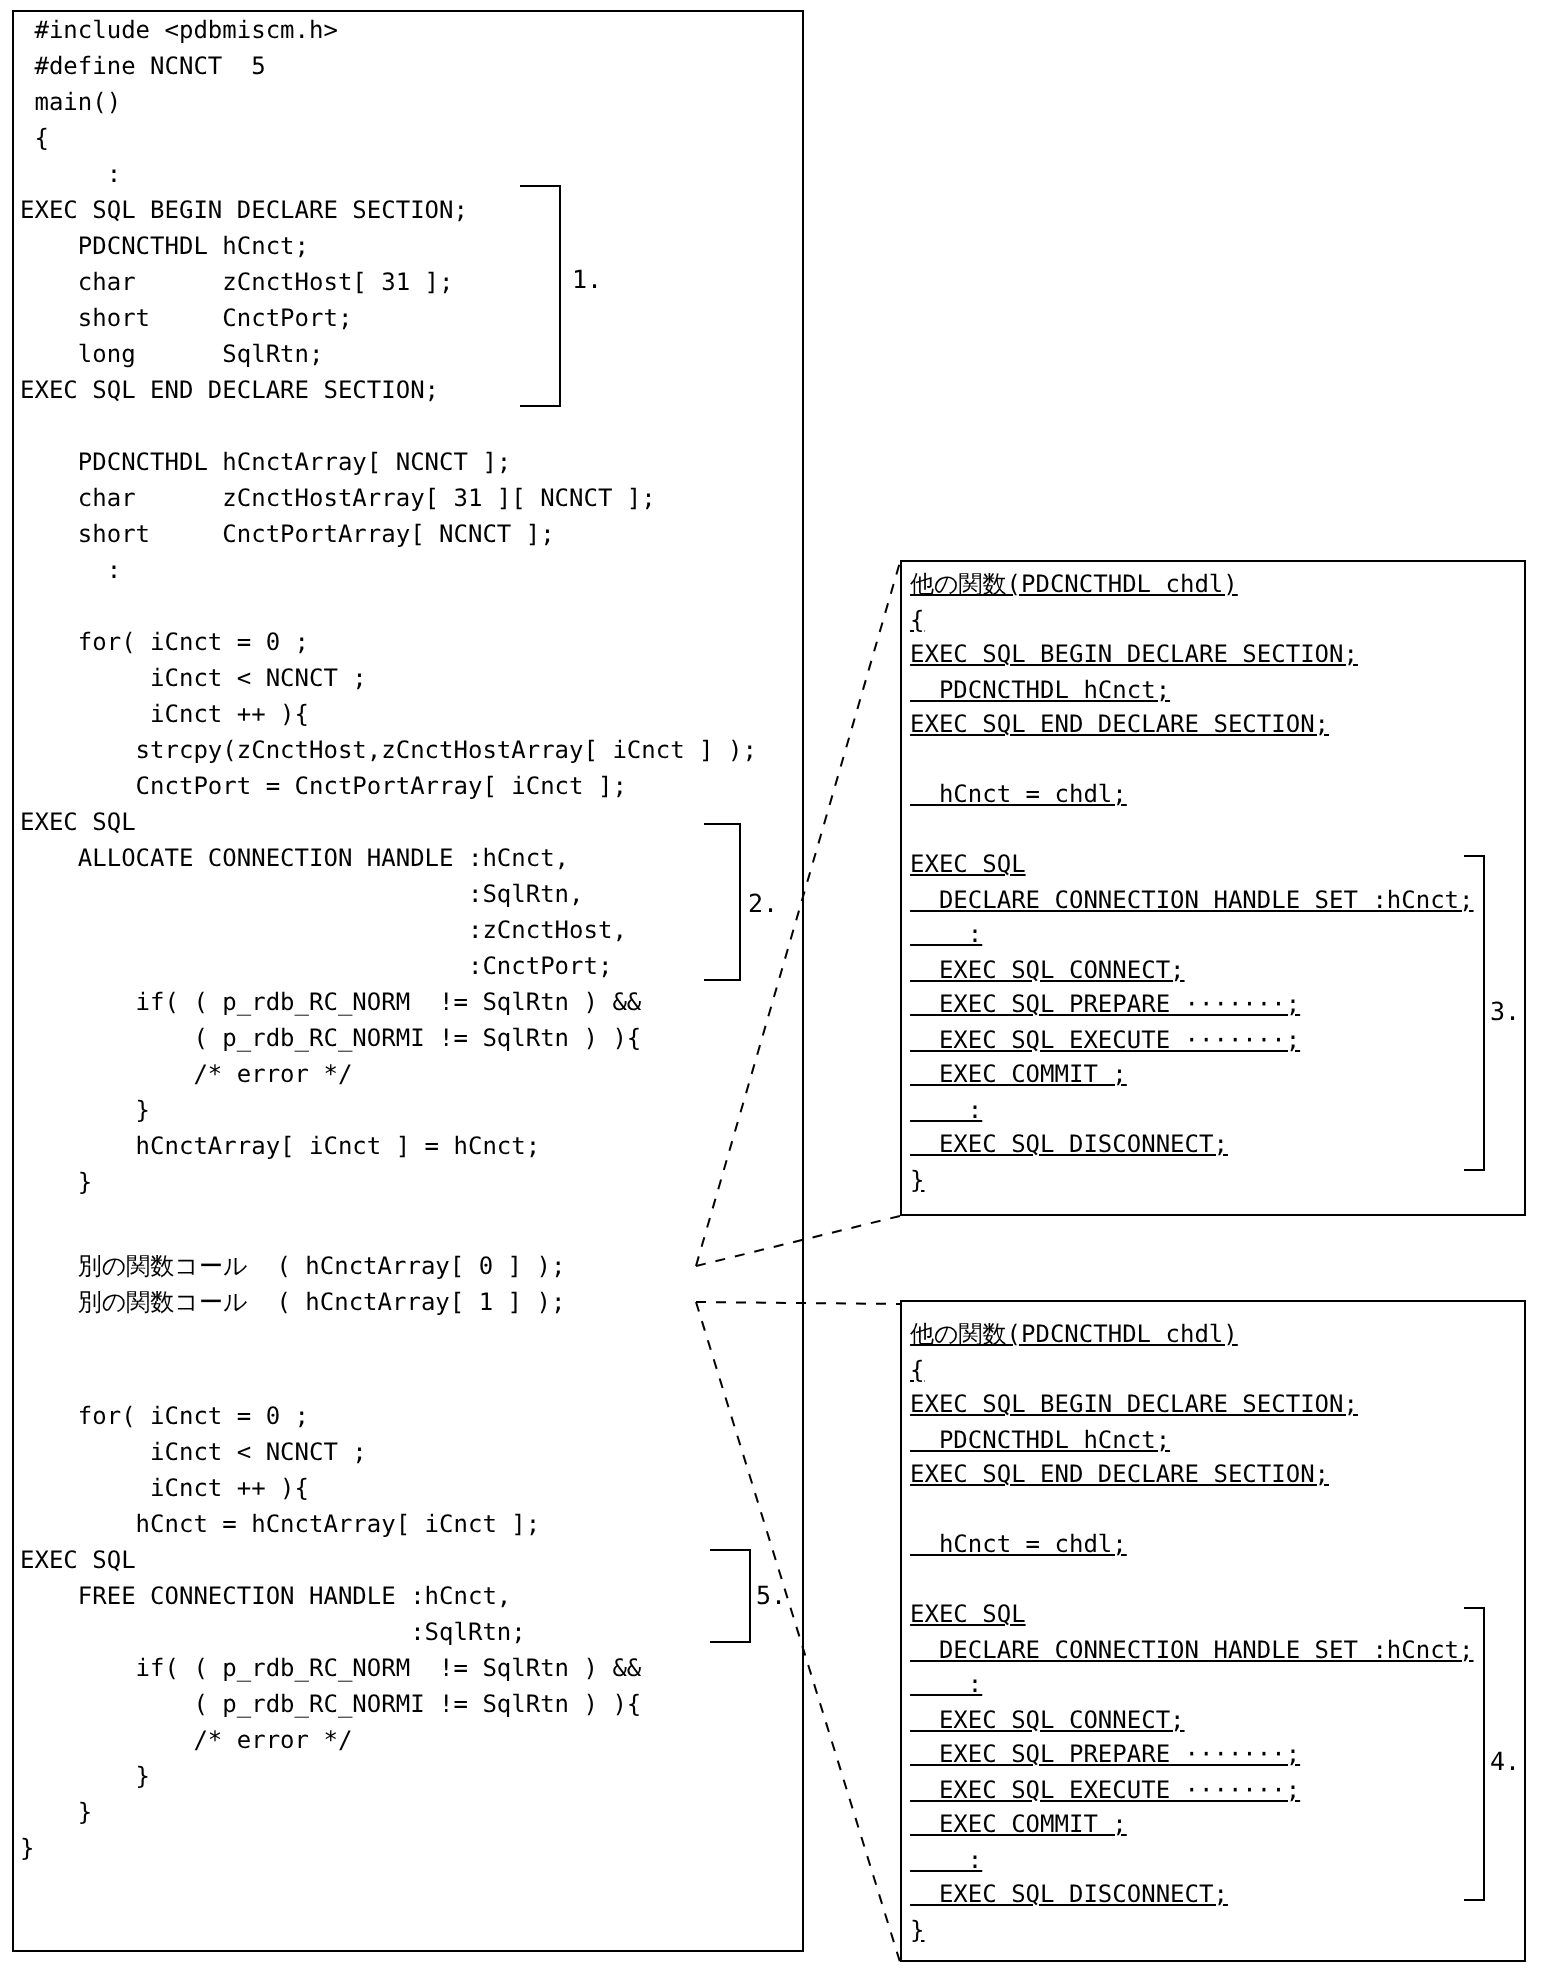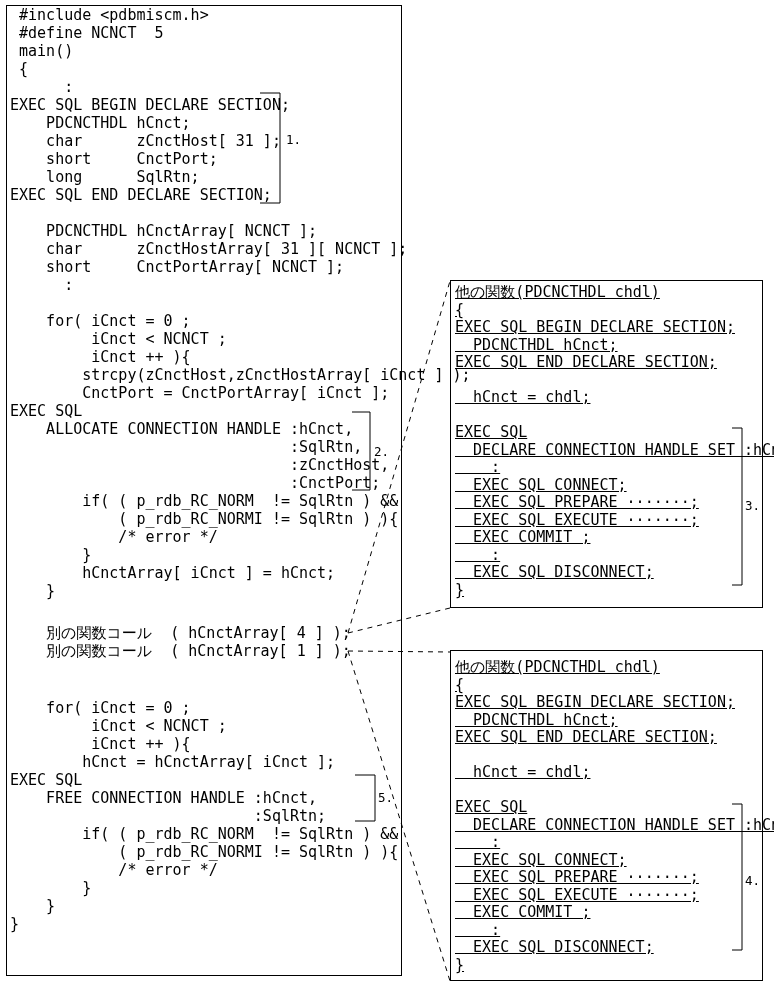--- a/index.html
+++ b/index.html
@@ -14,21 +14,21 @@
   .codebox{
     position:absolute;
     border:1px solid #000;
     background:#fff;
     box-sizing:border-box;
   }
   pre.code{
     position:absolute;
     margin:0;
     font-family:"DejaVu Sans Mono","Liberation Mono",monospace;
-    font-size:15px;
+    font-size:12px;
     line-height:18px;
     white-space:pre;
     color:#000;
   }
   pre.code.rt{ line-height:17.5px;text-decoration:underline; }
   .bracket-label{
     position:absolute;
     font-size:12.5px;
     line-height:18px;
     color:#000;
@@ -77,21 +77,21 @@
                                :SqlRtn,
                                :zCnctHost,
                                :CnctPort;
         if( ( p_rdb_RC_NORM  != SqlRtn ) &amp;&amp;
             ( p_rdb_RC_NORMI != SqlRtn ) ){
             /* error */
         }
         hCnctArray[ iCnct ] = hCnct;
     }</pre>
 
-  <pre class="code" style="left:10px;top:624px;">    別の関数コール  ( hCnctArray[ 4 ] );
+  <pre class="code" style="left:10px;top:624px;">    別の関数コール  ( hCnctArray[ 0 ] );
     別の関数コール  ( hCnctArray[ 1 ] );</pre>
 
   <pre class="code" style="left:10px;top:699px;">    for( iCnct = 0 ;
          iCnct &lt; NCNCT ;
          iCnct ++ ){
         hCnct = hCnctArray[ iCnct ];
 EXEC SQL
     FREE CONNECTION HANDLE :hCnct,
                            :SqlRtn;
         if( ( p_rdb_RC_NORM  != SqlRtn ) &amp;&amp;

